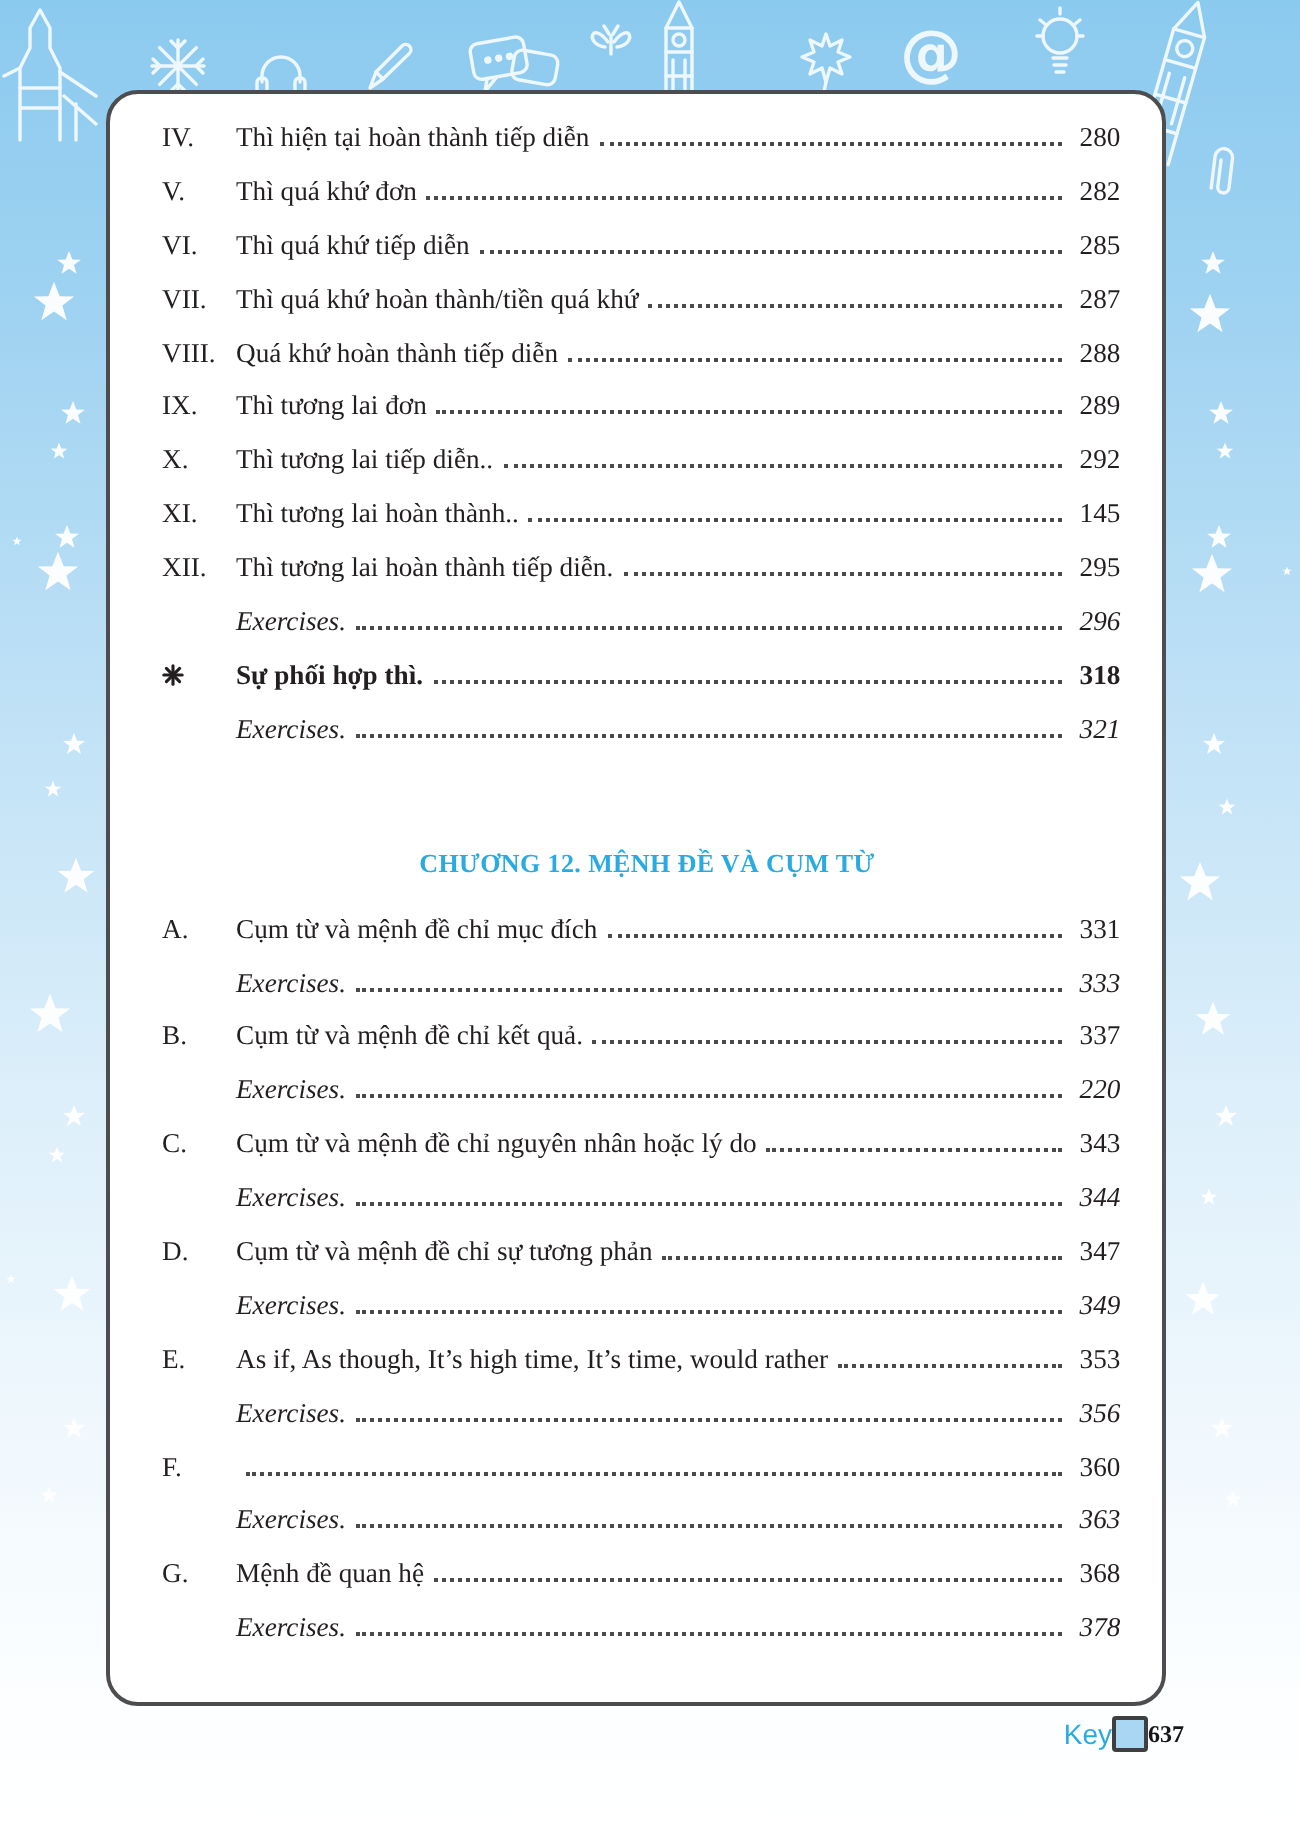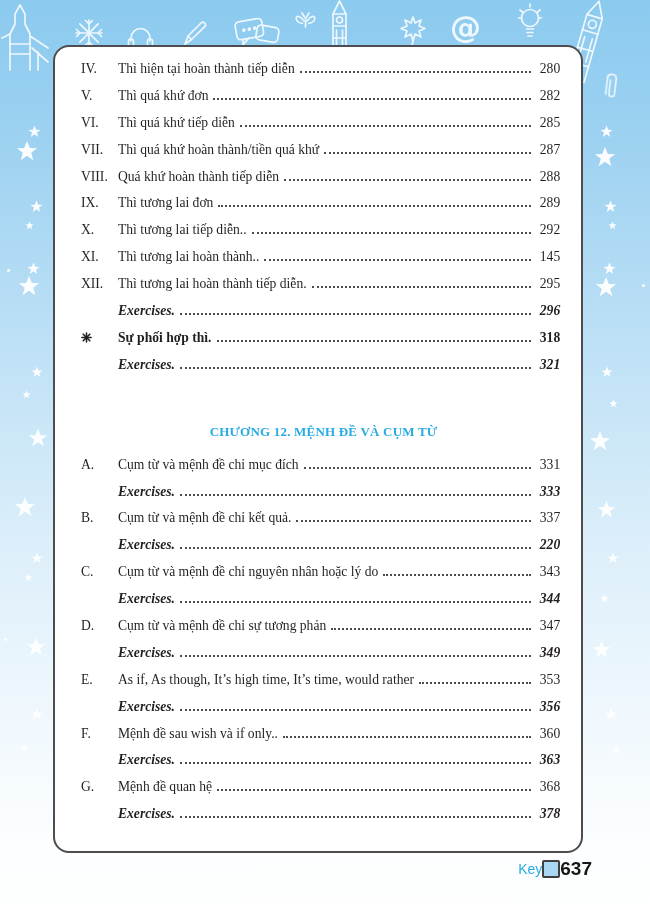--- a/index.html
+++ b/index.html
@@ -19,34 +19,34 @@
     padding:14px 15px 8px 26px;
   }
   .toc-section{display:block;}
   #section1{margin-top:0;}
   .row{display:flex;align-items:baseline;height:26.9px;font-size:13.6px;color:#231f20;}
   .num{flex:none;width:37px;}
   .num svg{position:relative;top:1px;}
   .label{flex:none;white-space:nowrap;}
   .leader{flex:1 1 auto;min-width:10px;border-bottom:2px dotted #4b4b4d;margin:0 3px 4px 5px;}
   .pg{flex:none;min-width:32px;text-align:center;}
-  .row.exercises .label,.row.exercises .pg{font-style:italic;font-weight:700;}
+  .row.exercises .label,.row.exercises .pg{font-style:italic;font-weight:400;}
   .row.bold .label,.row.bold .pg{font-weight:700;}
   .chapter{
     margin:40px 0 17px;text-align:center;color:#29abe2;
     font-size:13px;font-weight:700;letter-spacing:.2px;
   }
   .footer{
     position:absolute;top:858px;right:58px;z-index:3;
     display:flex;align-items:center;gap:0;
     font-family:"Liberation Sans",sans-serif;
   }
   .key-label{color:#29abe2;font-size:14px;}
   .key-box{width:14px;height:14px;background:#a9d7f3;border:2px solid #3f3f41;border-radius:2px;}
-  .page-num{color:#161616;font-weight:700;font-size:19px;}
+  .page-num{color:#161616;font-weight:700;font-size:12px;font-family:Liberation Serif, serif;}
 </style>
 </head>
 <body>
 
 <div class="decor">
   <svg class="icons" width="650" height="922" viewBox="0 0 650 922">
     <defs>
       <symbol id="sym-star" viewBox="0 0 24 24">
         <path d="M12 1 L15.1 8.8 L23 9 L16.6 13.9 L18.9 22 L12 17.2 L5.1 22 L7.4 13.9 L1 9 L8.9 8.8 Z" fill="#ffffff"></path>
       </symbol>
@@ -393,21 +393,20 @@
 
   <div class="row exercises">
     <span class="num"></span>
     <span class="label">Exercises.</span>
     <span class="leader"></span>
     <span class="pg">356</span>
   </div>
 
   <div class="row normal">
     <span class="num">F.</span>
-    <span class="label">Mệnh đề sau wish và if only..</span>
     <span class="leader"></span>
     <span class="pg">360</span>
   </div>
 
   <div class="row exercises">
     <span class="num"></span>
     <span class="label">Exercises.</span>
     <span class="leader"></span>
     <span class="pg">363</span>
   </div>

